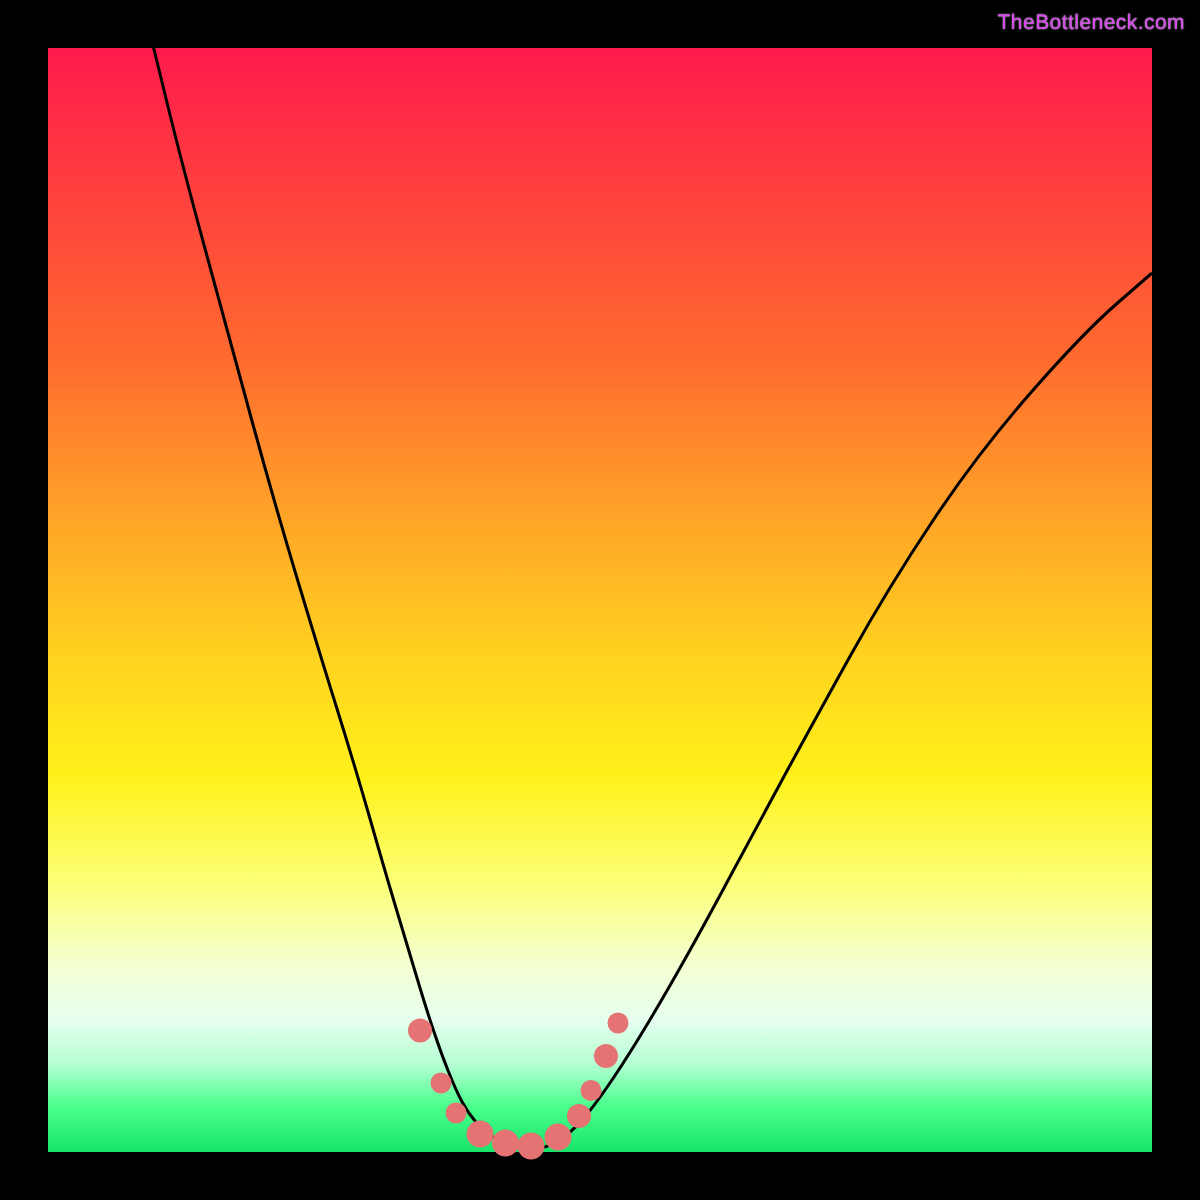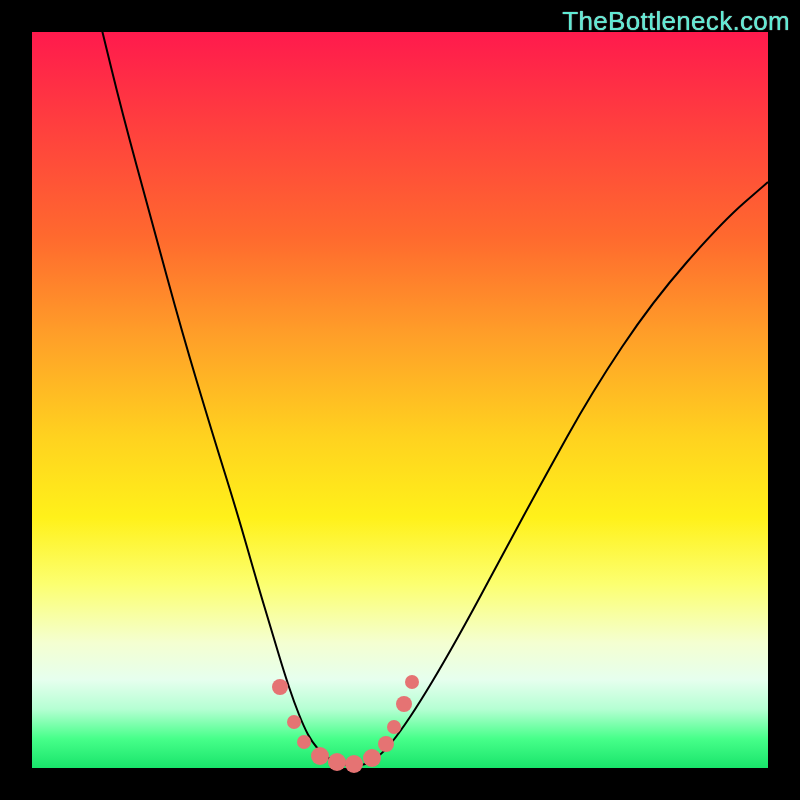--- a/index.html
+++ b/index.html
@@ -36,22 +36,22 @@
       #e6ffee 88%,
       #b5ffd3 92%,
       #47ff8a 96%,
       #18e46a 100%
     );
   }
   .watermark {
     position: absolute;
     top: 6px;
     right: 10px;
-    color: #5eead4;
-    font-size: 26px;
+    color: #d946ef;
+    font-size: 14px;
     font-weight: 500;
     letter-spacing: 0.3px;
     z-index: 10;
     text-shadow: 0 0 1px #fff;
   }
   svg.curve {
     position: absolute;
     left: 0;
     top: 0;
     width: 736px;

